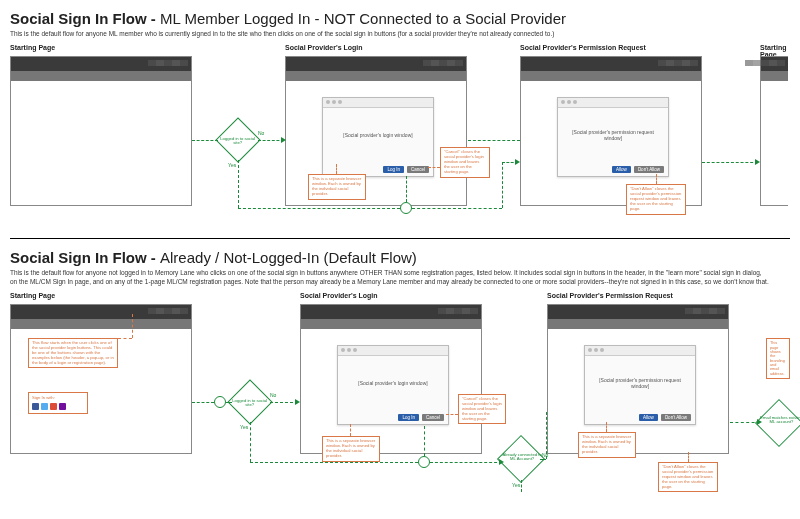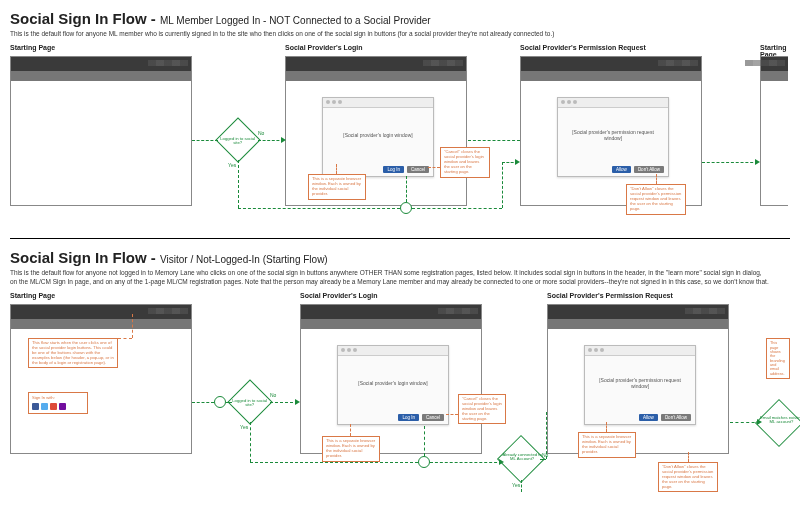--- a/index.html
+++ b/index.html
@@ -7,21 +7,21 @@
     margin: 0;
     padding: 10px;
     font-family: Arial, Helvetica, sans-serif;
     background: #fff;
     color: #222;
     width: 800px;
   }
   .section { position: relative; }
   .title-row { margin: 0 0 2px 0; }
   .title-bold { font-weight: 700; font-size: 15px; }
-  .title-light { font-weight: 400; font-size: 10px; }
+  .title-light { font-weight: 400; font-size: 15px; }
   .subtitle { font-size: 6.5px; color: #333; line-height: 1.3; max-width: 760px; }
   hr.sep { border: none; border-top: 1.5px solid #000; margin: 14px 0 10px 0; }
 
   .flow-canvas {
     position: relative;
     width: 780px;
     height: 180px;
     margin-top: 6px;
   }
 
@@ -240,21 +240,21 @@
     <div class="orange-conn v" style="left:326px;top:120px;height:10px;"></div>
     <div class="orange-conn h" style="left:418px;top:123px;width:12px;"></div>
     <div class="orange-conn v" style="left:646px;top:130px;height:10px;"></div>
   </div>
 </div>
 
 <hr class="sep">
 
 <div class="section">
   <div class="title-row">
-    <span class="title-bold">Social Sign In Flow - </span><span class="title-light">Visitor / Not-Logged-In (Starting Flow)</span>
+    <span class="title-bold">Social Sign In Flow - </span><span class="title-light">Already / Not-Logged-In (Default Flow)</span>
   </div>
   <div class="subtitle">This is the default flow for anyone not logged in to Memory Lane who clicks on one of the social sign in buttons anywhere OTHER THAN some registration pages, listed below. It includes social sign in buttons in the header, in the "learn more" social sign in dialog, on the ML/CM Sign In page, and on any of the 1-page ML/CM registration pages. Note that the person may already be a Memory Lane member and may already be connected to one or more social providers--they're not signed in in this case, so we don't know that.</div>
 
   <div class="flow-canvas" style="height:200px;">
 
     <div class="panel-label" style="left:0;top:0;">Starting Page</div>
     <div class="panel-label" style="left:290px;top:0;">Social Provider's Login</div>
     <div class="panel-label" style="left:537px;top:0;">Social Provider's Permission Request</div>
 
     <div class="browser-frame" style="left:0;top:12px;">

